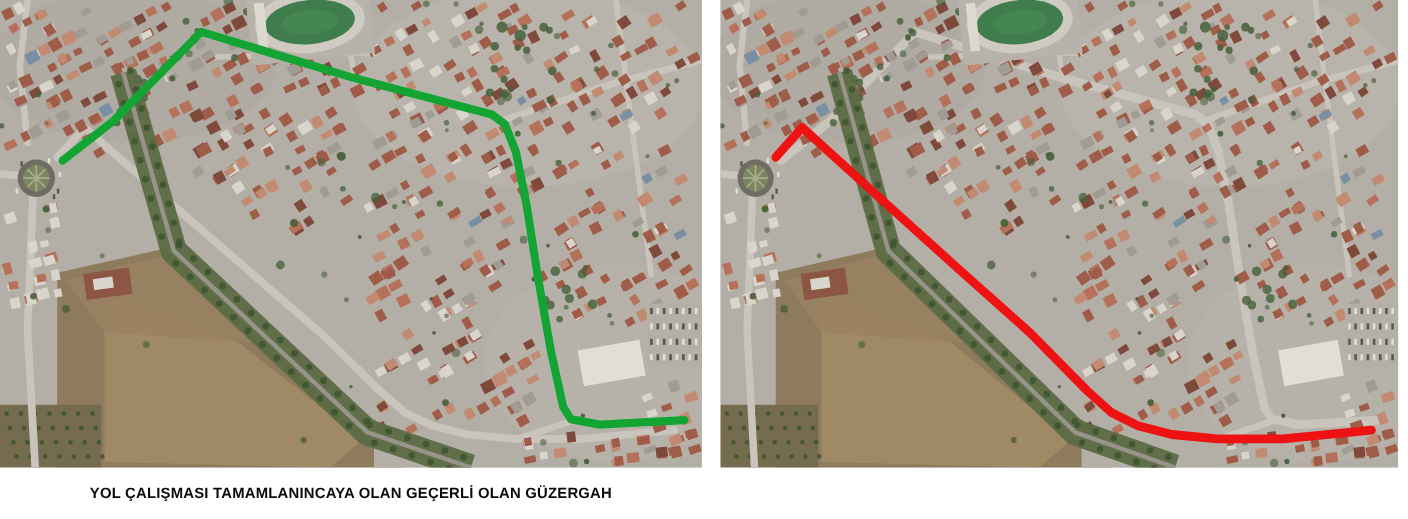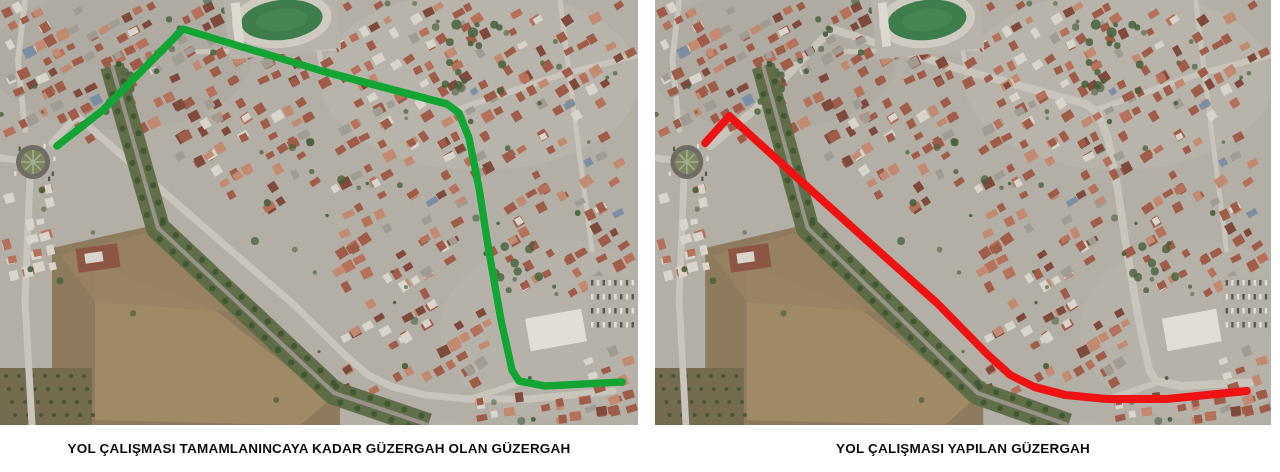--- a/index.html
+++ b/index.html
@@ -1759,17 +1759,16 @@
           <rect x="14.2" y="171.4" width="2.2" height="4.5" fill="#e3e0da"></rect>
           <rect x="48.0" y="176.6" width="2.2" height="4.5" fill="#59564f"></rect>
           <rect x="43.5" y="143.8" width="2.2" height="4.5" fill="#e3e0da"></rect>
           <rect x="18.6" y="146.7" width="2.2" height="4.5" fill="#59564f"></rect>
           <rect x="53.3" y="156.5" width="2.2" height="4.5" fill="#e3e0da"></rect>
         </g>
         <polyline points="52,143 77,116 150,180 227,247 292,303 345,355 368,375 393,387 425,395 468,399 530,399 613,391" fill="none" stroke="#ee1212" stroke-width="8" stroke-linecap="round" stroke-linejoin="round"></polyline>
       </svg>
   </div>
 
-  <div id="caption-left" class="caption">YOL ÇALIŞMASI TAMAMLANINCAYA KADAR GÜZERGAH OLAN GÜZERGAH</div>
+  <div id="caption-left" class="caption">YOL ÇALIŞMASI TAMAMLANINCAYA OLAN GEÇERLİ OLAN GÜZERGAH</div>
 
-  <div id="caption-right" class="caption">YOL ÇALIŞMASI YAPILAN GÜZERGAH</div>
 
 </div>
 
 </body></html>

